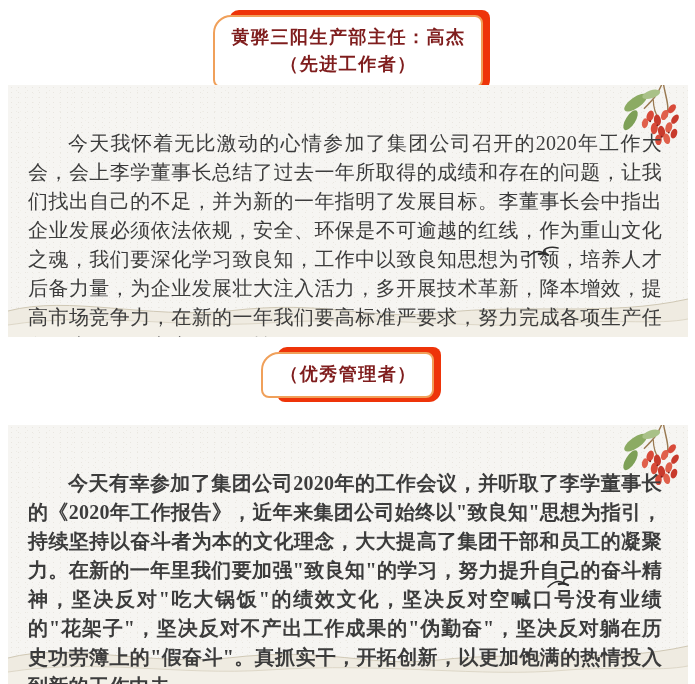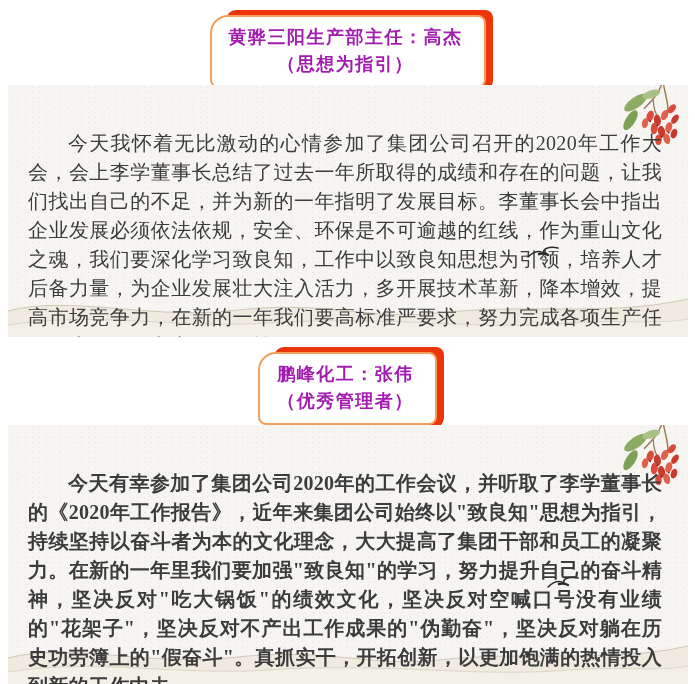--- a/index.html
+++ b/index.html
@@ -17,22 +17,22 @@
     position:relative;display:inline-block;margin-top:15px;
   }
   .title-red{
     position:absolute;top:-5px;right:-7px;bottom:-4px;left:16px;
     background:#ee3409;border-radius:10px 8px 12px 8px;
   }
   .title-inner{
     position:relative;background:#ffffff;
     border:2px solid #f0a05a;
     border-radius:18px 8px 8px 8px;
-    padding:7px 21px 8px 17px;
-    font-weight:bold;color:#a21caf;
+    padding:7px 15px 8px 17px;
+    font-weight:bold;color:#7f1d1d;
     font-size:18px;line-height:27px;letter-spacing:1.5px;
     text-align:center;white-space:nowrap;
   }
 
   
   .paper{
     position:relative;margin:0 7px 0 8px;overflow:hidden;
     background-color:#f6f5f2;
     background-image:
       radial-gradient(#e9e6e0 0.6px, rgba(0,0,0,0) 0.8px),
@@ -102,21 +102,21 @@
 </svg>
 
 <div class="page">
 
   <section>
     <div class="title-area first">
       <div class="title-box">
         <div class="title-red"></div>
         <div class="title-inner">
           <div>黄骅三阳生产部主任：高杰</div>
-          <div>（思想为指引）</div>
+          <div>（先进工作者）</div>
         </div>
       </div>
     </div>
     <div class="paper first">
       <svg class="waves" viewBox="0 0 680 70" preserveAspectRatio="none">
           <use href="#wave-shape"></use>
         </svg>
       <svg class="berry" viewBox="0 0 72 58">
           <use href="#berry-branch"></use>
         </svg>
@@ -125,21 +125,20 @@
         </svg>
       <p class="para">今天我怀着无比激动的心情参加了集团公司召开的2020年工作大会，会上李学董事长总结了过去一年所取得的成绩和存在的问题，让我们找出自己的不足，并为新的一年指明了发展目标。李董事长会中指出企业发展必须依法依规，安全、环保是不可逾越的红线，作为重山文化之魂，我们要深化学习致良知，工作中以致良知思想为引领，培养人才后备力量，为企业发展壮大注入活力，多开展技术革新，降本增效，提高市场竞争力，在新的一年我们要高标准严要求，努力完成各项生产任务，为公司做出应有的贡献。</p>
     </div>
   </section>
 
   <section>
     <div class="title-area second">
       <div class="title-box">
         <div class="title-red"></div>
         <div class="title-inner">
-          <div>鹏峰化工：张伟</div>
           <div>（优秀管理者）</div>
         </div>
       </div>
     </div>
     <div class="paper second">
       <svg class="waves" viewBox="0 0 680 70" preserveAspectRatio="none">
           <use href="#wave-shape"></use>
         </svg>
       <svg class="berry" viewBox="0 0 72 58">
           <use href="#berry-branch"></use>

